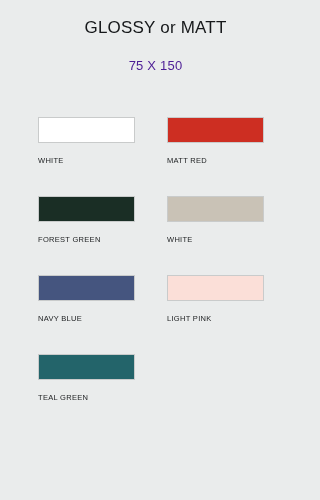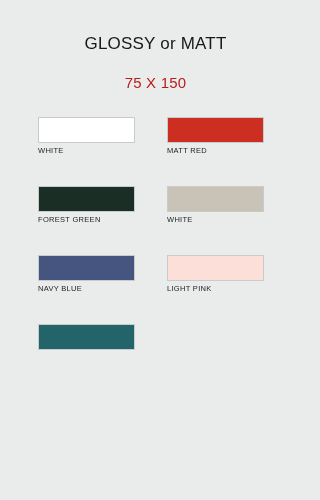--- a/index.html
+++ b/index.html
@@ -14,33 +14,33 @@
     overflow: hidden;
   }
   .page {
     position: relative;
     width: 311px;
     height: 500px;
     box-sizing: border-box;
   }
   .header {
     text-align: center;
-    padding-top: 34px;
+    padding-top: 18px;
   }
   .title-main {
     font-size: 17px;
     color: #16181a;
     letter-spacing: 0.2px;
     line-height: 1.2;
     margin: 0;
     font-weight: normal;
   }
   .title-sub {
-    font-size: 15px;
-    color: #b91c1c;
+    font-size: 13px;
+    color: #4c1d95;
     letter-spacing: 0.2px;
     margin: 0;
     padding-top: 20px;
     font-weight: normal;
   }
   .swatch-grid {
     position: absolute;
     top: 117px;
     left: 38px;
     width: 226px;
@@ -56,21 +56,21 @@
     width: 97px;
     height: 26px;
     box-sizing: border-box;
     border: 1px solid #c9cbcb;
     display: block;
   }
   .swatch-label {
     font-size: 7.5px;
     color: #1b1d1f;
     letter-spacing: 0.3px;
-    padding-top: 3px;
+    padding-top: 13px;
     display: block;
     white-space: nowrap;
   }
 </style>
 </head>
 <body>
 
 <div class="page">
 
   <div class="header">
@@ -98,16 +98,17 @@
       <div class="swatch-cell">
         <span class="swatch-chip" style="background: rgb(69, 85, 127);"></span>
         <span class="swatch-label">NAVY BLUE</span>
       </div>
       <div class="swatch-cell">
         <span class="swatch-chip" style="background: rgb(251, 223, 216);"></span>
         <span class="swatch-label">LIGHT PINK</span>
       </div>
       <div class="swatch-cell">
         <span class="swatch-chip" style="background: rgb(35, 100, 106);"></span>
+        <span class="swatch-label">TEAL GREEN</span>
       </div>
     </div>
 
 </div>
 
 </body></html>

